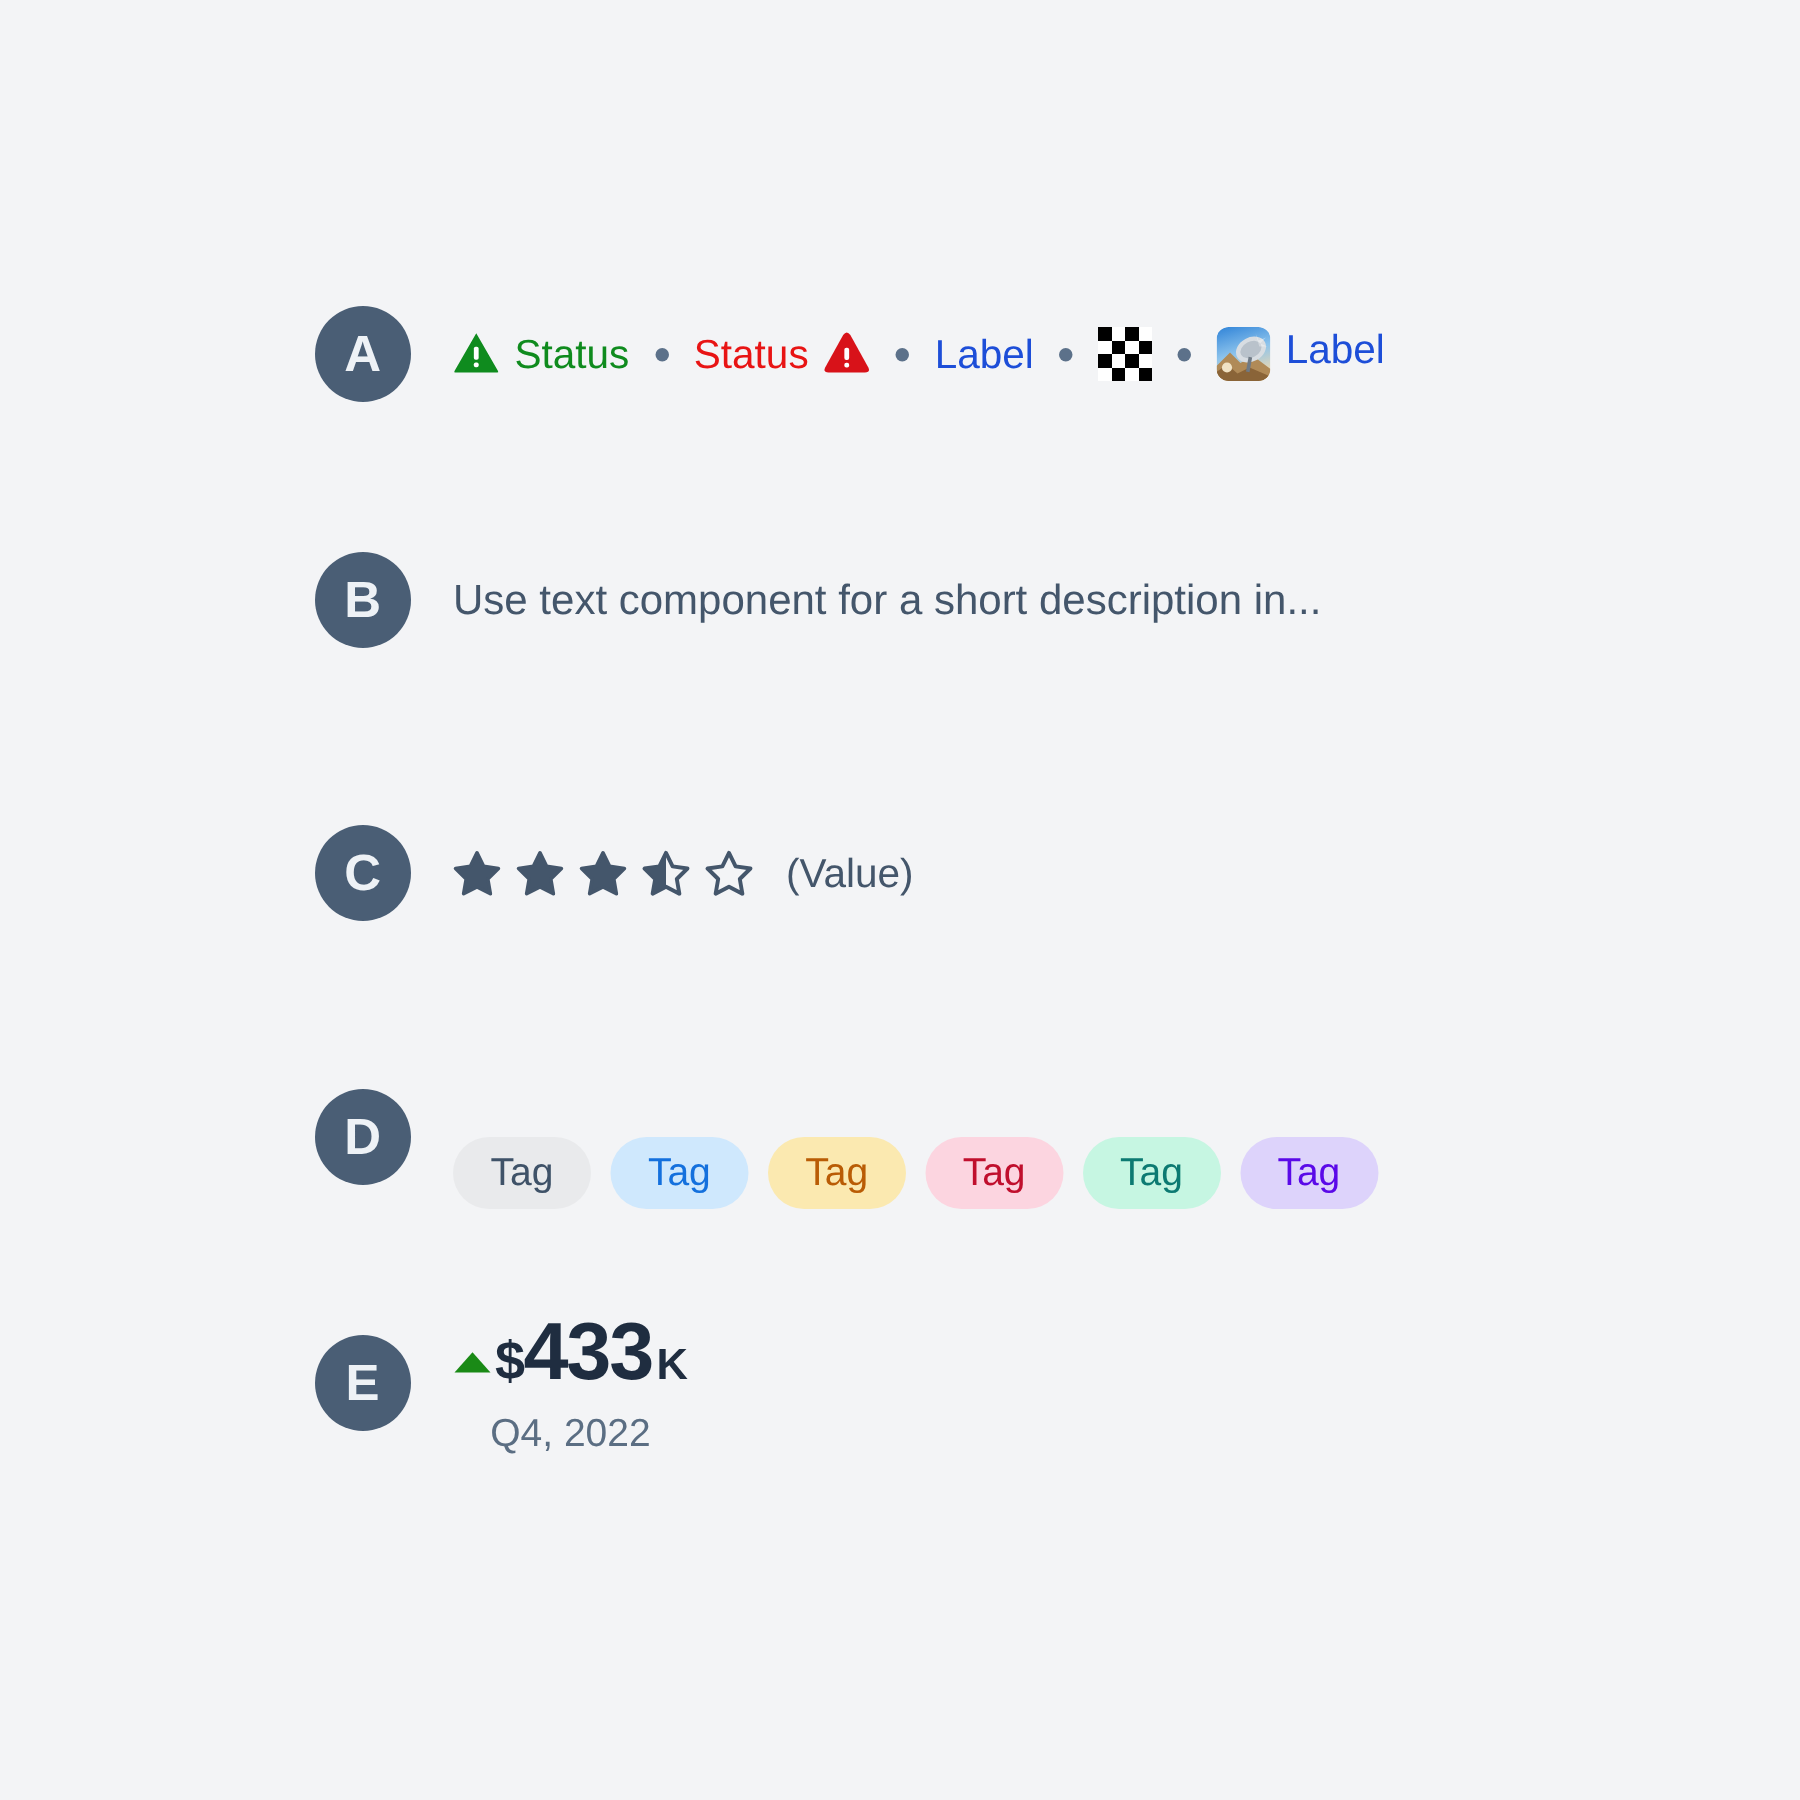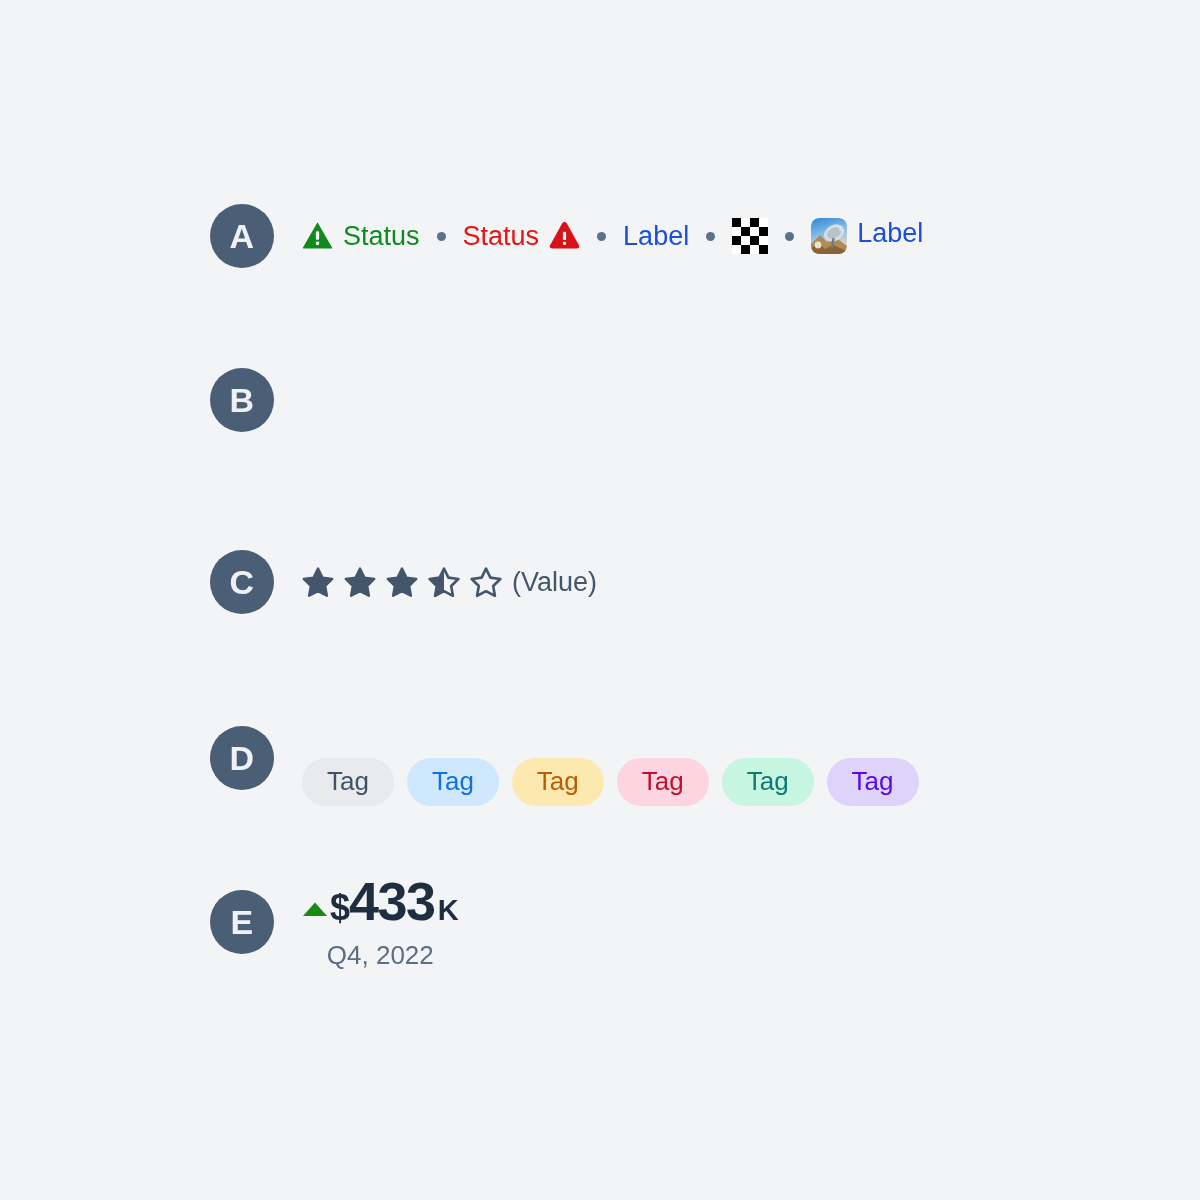--- a/index.html
+++ b/index.html
@@ -110,20 +110,21 @@
   
   .rating {
     display: flex;
     align-items: center;
     gap: 10px;
   }
   .rating .star { display: block; flex: 0 0 auto; }
   .rating-value {
     font-size: 27px;
     color: #44566b;
+    margin-left: 12px;
     white-space: nowrap;
   }
 
   
   .tag-row {
     display: flex;
     align-items: center;
     gap: 13px;
     margin-top: 48px;
   }
@@ -268,20 +269,23 @@
         </div>
 
       </div>
     </div>
   </div>
 
   <div class="row" style="top:368px; height:64px;">
     <div class="badge-col">
       <div class="badge">B</div>
     </div>
+    <div class="content-col">
+      <div class="desc-text">Use text component for a short description in...</div>
+    </div>
   </div>
 
   <div class="row" style="top:550px; height:64px;">
     <div class="badge-col">
       <div class="badge">C</div>
     </div>
     <div class="content-col">
       <div class="rating">
 
         <span>

